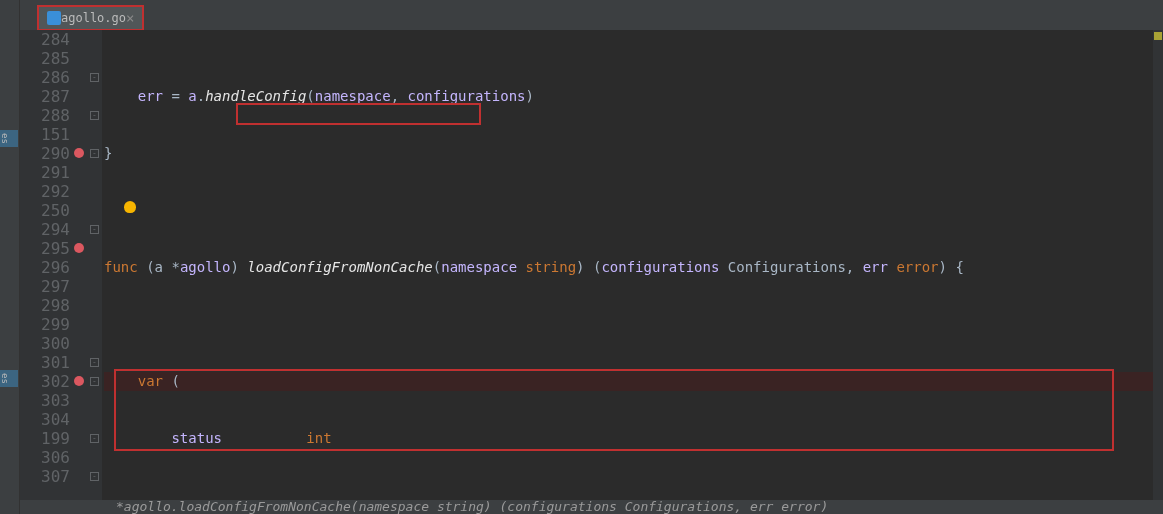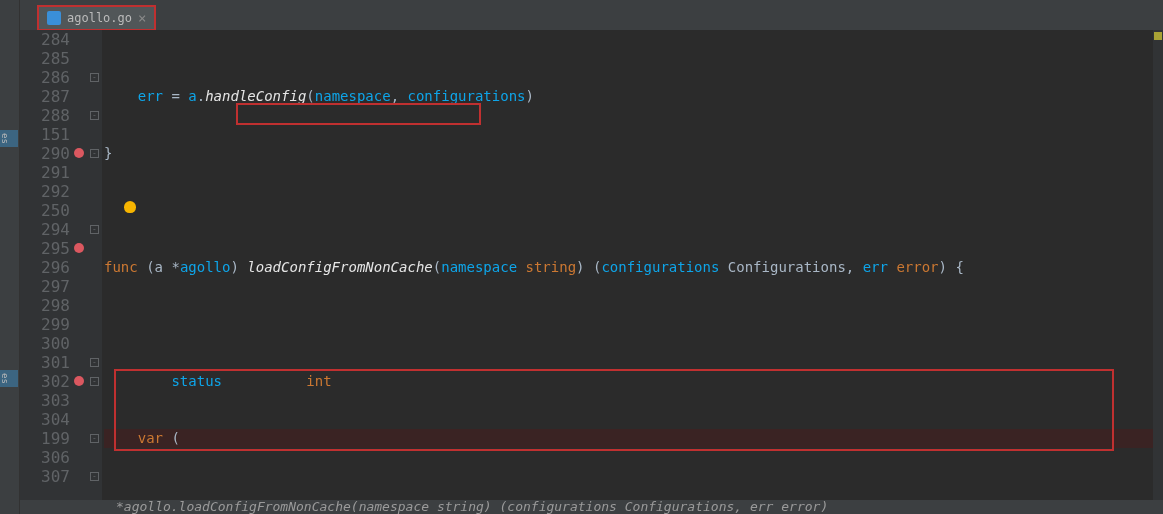--- a/index.html
+++ b/index.html
@@ -41,21 +41,20 @@
   }
   .tab-spacer { width: 17px; height: 30px; background: #3c3f41; }
   .file-tab {
     display: flex;
     align-items: center;
     height: 26px;
     padding: 0 8px;
     background: #515658;
     color: #bbbbbb;
     font-size: 12px;
-    gap: 6px;
     border: 2px solid #c03030;
     border-bottom: 2px solid #c03030;
     margin-bottom: -1px;
   }
   .go-icon {
     width: 14px; height: 14px;
     background: #3a8fd8;
     border-radius: 2px;
   }
   .close-x { color: #8a8a8a; font-size: 14px; cursor: pointer; }
@@ -117,21 +116,21 @@
     border: 2px solid #c03030;
     pointer-events: none;
   }
   .bulb {
     position: absolute;
     width: 12px; height: 12px;
     background: #f7b500;
     border-radius: 50% 50% 45% 45%;
   }
   .kw { color: #cc7832; }
-  .ident { color: #0ea5e9; }
+  .ident { color: #c4b5fd; }
   .fn { color: #e5e5e5; font-style: italic; }
   .type { color: #a9b7c6; }
   .status {
     position: absolute;
     left: 20px; bottom: 0; right: 0;
     height: 14px;
     background: #3c3f41;
     color: #9a9a9a;
     font-size: 13px;
     font-style: italic;
@@ -209,22 +208,22 @@
       <div class="fold-mark" style="top: 399px;">-</div>
       <div class="fold-mark" style="top: 437px;">-</div>
     </div>
   <div class="code">
 
     <div class="cline"><span>    </span><span class="ident">err</span><span> = </span><span class="ident">a</span><span>.</span><span class="fn">handleConfig</span><span>(</span><span class="ident">namespace</span><span>, </span><span class="ident">configurations</span><span>)</span></div>
     <div class="cline"><span>}</span></div>
     <div class="cline"><span class="bulb" style="left:20px"></span><span></span></div>
     <div class="cline"><span class="kw">func </span><span>(</span><span>a </span><span>*</span><span class="ident">agollo</span><span>) </span><span class="fn">loadConfigFromNonCache</span><span>(</span><span class="ident">namespace </span><span class="kw">string</span><span>) (</span><span class="ident">configurations </span><span class="type">Configurations</span><span>, </span><span class="ident">err </span><span class="kw">error</span><span>) {</span></div>
     <div class="cline"><span></span></div>
+    <div class="cline bp-line"><span>    </span><span class="kw">var </span><span>(</span></div>
     <div class="cline"><span>        </span><span class="ident">status</span><span>          </span><span class="kw">int</span></div>
-    <div class="cline bp-line"><span>    </span><span class="kw">var </span><span>(</span></div>
     
     
     
     
     
     
     
     
     
     

